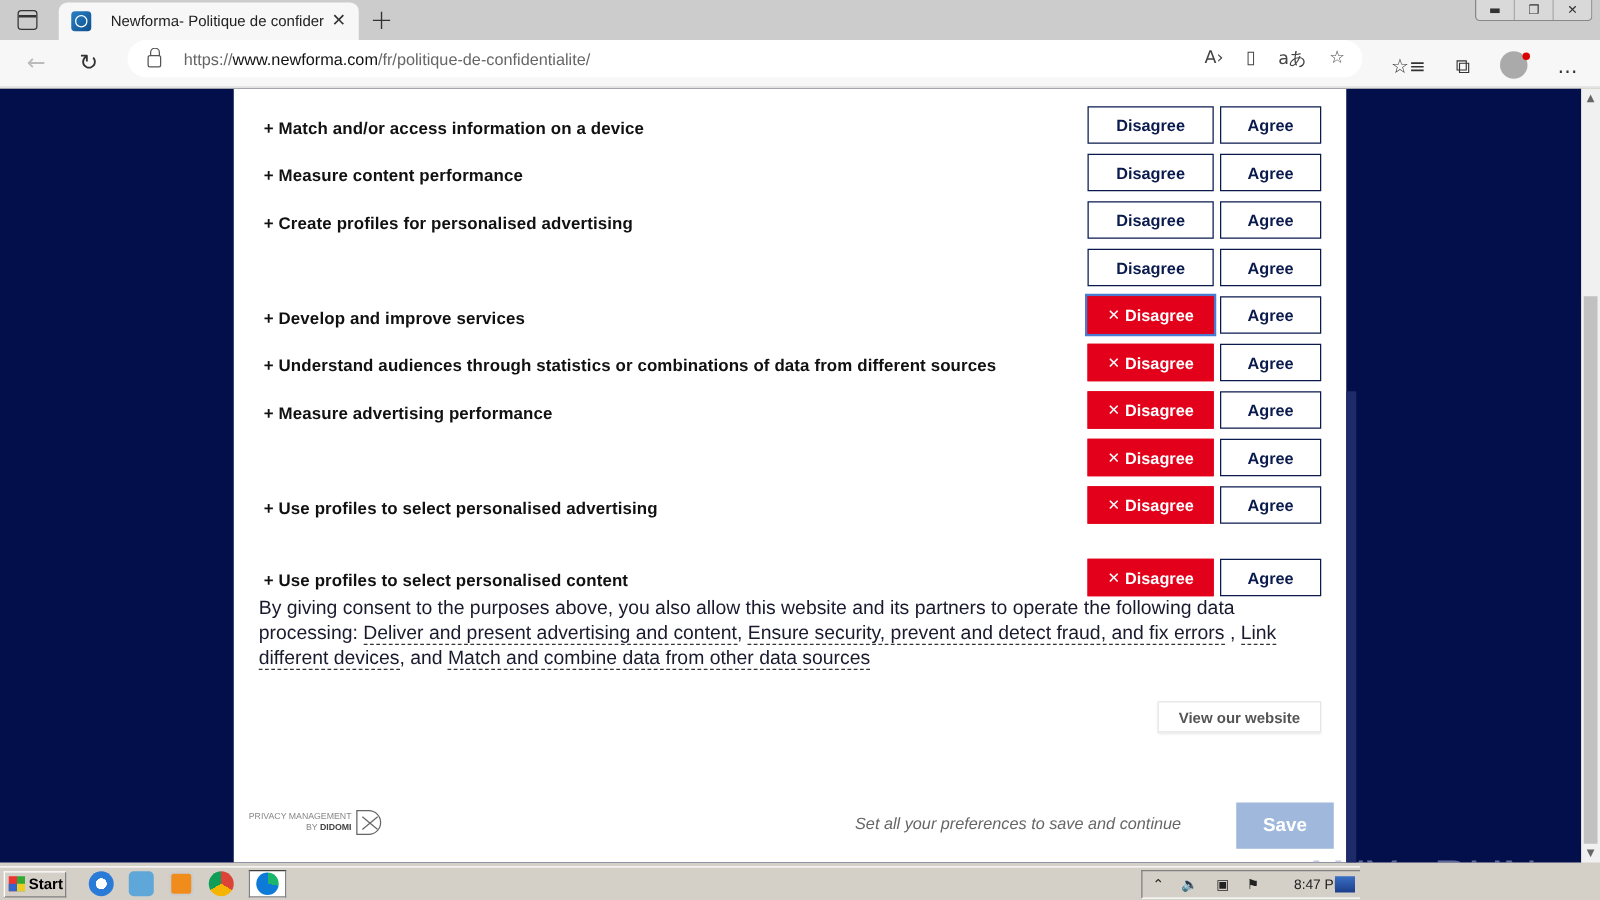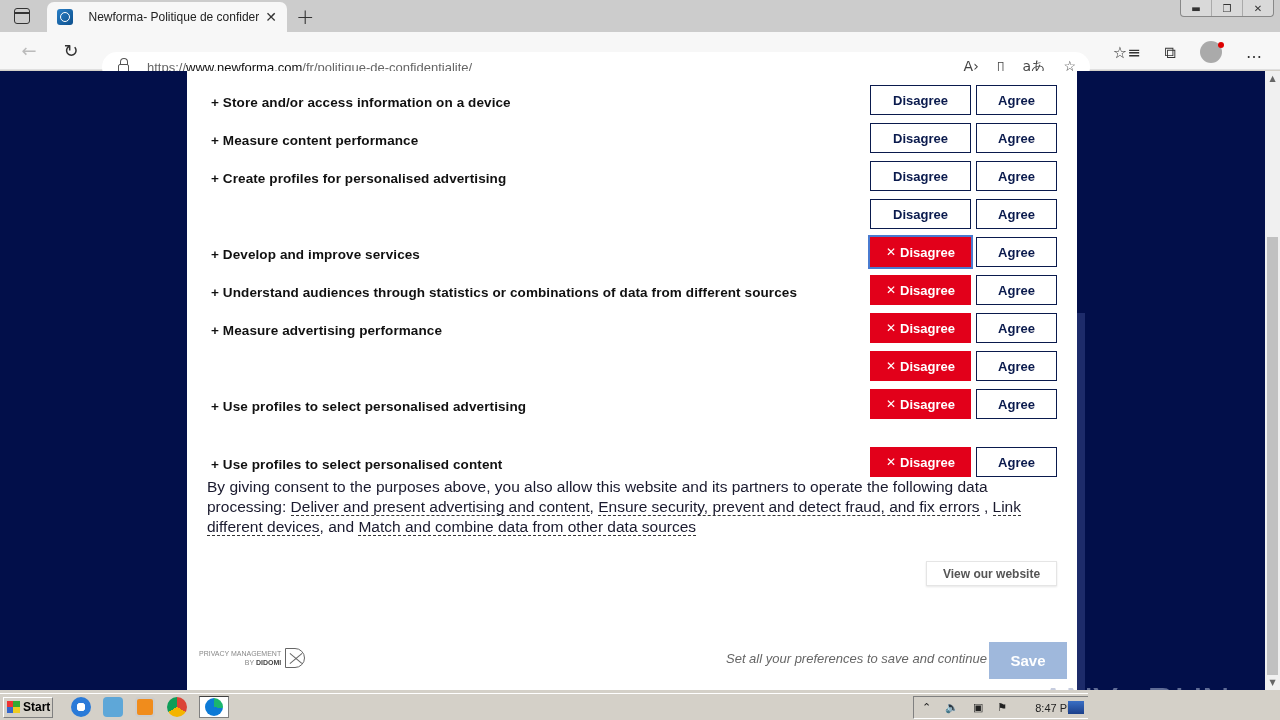--- a/index.html
+++ b/index.html
@@ -16,21 +16,21 @@
     .tab-close { font-size: 14px; color: #333; margin-left: 6px; }
     .new-tab { position: absolute; left: 296px; top: 4px; font-size: 22px; color: #333; font-weight: 300; }
     .win-controls { position: absolute; right: 6px; top: 0; width: 94px; height: 17px; border: 1px solid #888; border-top: none; border-radius: 0 0 4px 4px; display: flex; background: #d9d9d9; }
     .win-controls span { flex: 1; display: flex; align-items: center; justify-content: center; font-size: 10px; color: #333; border-right: 1px solid #aaa; }
     .win-controls span:last-child { border-right: none; }
 
     .toolbar { position: absolute; left: 0; top: 32px; width: 1280px; height: 38px; background: #f7f7f7; border-bottom: 1px solid #e0e0e0; }
     .nav-btn { position: absolute; top: 8px; width: 22px; height: 22px; font-size: 18px; line-height: 22px; text-align: center; color: #333; }
     .nav-back { left: 18px; color: #bbb; }
     .nav-reload { left: 60px; }
-    .addressbar { position: absolute; left: 102px; top: 20px; width: 988px; height: 30px; background: #fff; border-radius: 15px; display: flex; align-items: center; padding-left: 16px; }
+    .addressbar { position: absolute; left: 102px; top: 0; width: 988px; height: 30px; background: #fff; border-radius: 15px; display: flex; align-items: center; padding-left: 16px; }
     .lock-icon { width: 11px; height: 10px; border: 1.5px solid #555; border-radius: 2px; position: relative; margin-right: 18px; margin-top: 4px; }
     .lock-icon::before { content: ""; position: absolute; left: 1px; top: -7px; width: 6px; height: 6px; border: 1.5px solid #555; border-bottom: none; border-radius: 4px 4px 0 0; }
     .url { font-size: 13px; color: #666; font-family: "Liberation Sans", sans-serif; }
     .url b { color: #111; font-weight: normal; }
     .addr-icons { position: absolute; right: 14px; top: 6px; display: flex; gap: 18px; font-size: 14px; color: #444; }
     .tb-icons { position: absolute; right: 18px; top: 9px; display: flex; gap: 24px; font-size: 16px; color: #333; align-items: center; }
     .avatar { width: 22px; height: 22px; border-radius: 50%; background: #aaa; position: relative; }
     .avatar::after { content: ""; position: absolute; right: -2px; top: 1px; width: 6px; height: 6px; border-radius: 50%; background: #d00; }
 
     
@@ -57,21 +57,21 @@
 
     .partners-btn { position: absolute; left: 739px; top: 490px; width: 131px; height: 25px; border: 1px solid #e5e5e5; box-shadow: 0 1px 2px rgba(0,0,0,0.1); background: #fff; color: #555; font-size: 12px; font-weight: bold; display: flex; align-items: center; justify-content: center; font-family: "Liberation Sans", sans-serif; }
 
     .didomi { position: absolute; left: 12px; top: 577px; display: flex; align-items: center; }
     .didomi-text { font-size: 7px; color: #888; text-align: right; line-height: 9px; font-family: "Liberation Sans", sans-serif; }
     .didomi-text b { color: #444; }
     .didomi-logo { width: 20px; height: 20px; border: 1px solid #666; border-radius: 0 10px 10px 0; margin-left: 4px; position: relative; overflow: hidden; }
     .didomi-logo::before { content: ""; position: absolute; left: 2px; top: 9px; width: 16px; height: 1px; background: #666; transform: rotate(40deg); }
     .didomi-logo::after { content: ""; position: absolute; left: 2px; top: 9px; width: 16px; height: 1px; background: #666; transform: rotate(-40deg); }
 
-    .footer-hint { position: absolute; left: 497px; top: 580px; font-size: 13px; font-style: italic; color: #666; font-family: "Liberation Sans", sans-serif; margin-left: 42px; }
+    .footer-hint { position: absolute; left: 497px; top: 580px; font-size: 13px; font-style: italic; color: #666; font-family: "Liberation Sans", sans-serif; }
     .save-btn { position: absolute; left: 802px; top: 571px; width: 78px; height: 37px; background: #9fb8dc; color: #fff; font-weight: bold; font-size: 15px; display: flex; align-items: center; justify-content: center; font-family: "Liberation Sans", sans-serif; }
 
     .watermark { position: absolute; left: 1040px; top: 606px; font-size: 46px; color: rgba(160,170,200,0.6); font-family: "Liberation Sans", sans-serif; letter-spacing: -1px; transform: scaleX(0.85); transform-origin: left; }
 
     
     .taskbar { position: absolute; left: 0; top: 693px; width: 1088px; height: 27px; background: #d4d0c8; border-top: 1px solid #fff; display: flex; align-items: center; }
     .start-btn { margin-left: 3px; width: 50px; height: 21px; border: 1px solid #808080; border-top-color: #fff; border-left-color: #fff; background: #d4d0c8; font-weight: bold; font-size: 12px; display: flex; align-items: center; padding-left: 3px; font-family: "Liberation Sans", sans-serif; }
     .start-flag { width: 13px; height: 12px; margin-right: 3px; background: linear-gradient(90deg,#e33 50%,#3a3 50%); position: relative; }
     .start-flag::after { content: ""; position: absolute; left: 0; top: 6px; width: 13px; height: 6px; background: linear-gradient(90deg,#36c 50%,#ec2 50%); }
     .quick { display: flex; gap: 12px; margin-left: 18px; align-items: center; }
@@ -122,21 +122,21 @@
     <span>⧉</span>
     <span class="avatar"></span>
     <span>…</span>
   </div>
 </div>
 
 <div class="viewport">
   <div class="dialog">
     <div id="purposes">
         <div class="purpose-row" style="top: 14px;">
-          <div class="purpose-label">+ Store and/or access information on a device</div>
+          <div class="purpose-label">+ Match and/or access information on a device</div>
           <div class="btn-disagree">
             <span>Disagree</span>
           </div>
           <div class="btn-agree">Agree</div>
         </div>
         <div class="purpose-row" style="top: 52px;">
           <div class="purpose-label">+ Measure content performance</div>
           <div class="btn-disagree">
             <span>Disagree</span>
           </div>

